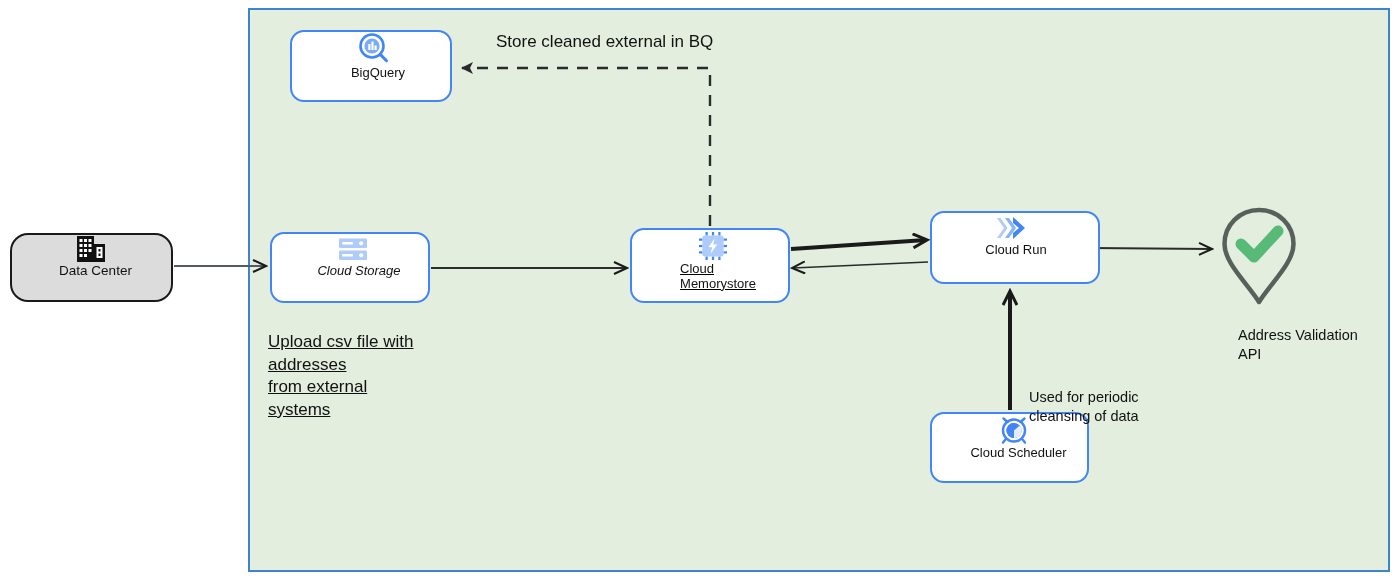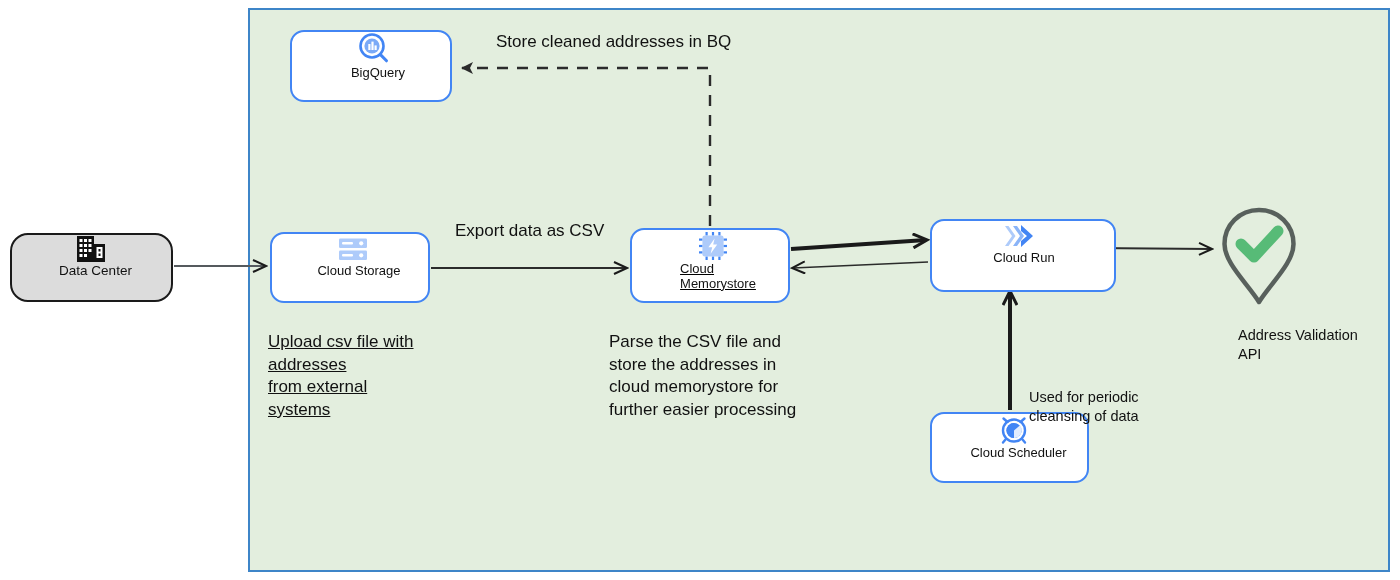--- a/index.html
+++ b/index.html
@@ -80,34 +80,34 @@
 
   #node-bigquery {
     left: 290px; top: 30px; width: 162px; height: 72px;
     padding-left: 14px;
   }
   #node-bigquery .node-icon { width: 38px; margin-right: 8px; }
 
   #node-cloud-storage {
     left: 270px; top: 232px; width: 160px; height: 71px;
     padding-left: 18px;
+    font-style: italic;
   }
   #node-cloud-storage .node-icon { width: 34px; margin-right: 12px; }
 
   #node-cloud-memorystore {
     left: 630px; top: 228px; width: 160px; height: 75px;
     padding-left: 16px;
     text-decoration: underline;
   }
   #node-cloud-memorystore .node-icon { width: 36px; margin-right: 10px; }
 
   #node-cloud-run {
-    left: 930px; top: 211px; width: 186px; height: 73px;
+    left: 930px; top: 211px; width: 170px; height: 73px;
     padding-left: 2px;
-    margin-top: 8px;
   }
   #node-cloud-run .node-icon { width: 38px; margin-right: 10px; }
 
   #node-cloud-scheduler {
     left: 930px; top: 412px; width: 159px; height: 71px;
     padding-left: 18px;
   }
   #node-cloud-scheduler .node-icon { width: 36px; margin-right: 10px; }
 
   
@@ -293,33 +293,28 @@
     <span class="node-label">Cloud Scheduler</span>
   </div>
 
   <div id="node-address-validation">
     <svg width="86" height="100" viewBox="0 0 86 100" xmlns="http://www.w3.org/2000/svg">
       <path d="M43,4 C23.5,4 8.5,19 8.5,38 C8.5,57 31,77 43,96 C55,77 77.5,57 77.5,38 C77.5,19 62.5,4 43,4 Z" fill="none" stroke="#58605c" stroke-width="4.5" stroke-linejoin="round"></path>
       <path d="M25,38 L38,51 L62,25" fill="none" stroke="#57bb77" stroke-width="11" stroke-linecap="round" stroke-linejoin="round"></path>
     </svg>
   </div>
 
-  <div class="anno" id="label-store-bq">Store cleaned addresses in BQ</div>
-
-  <div class="anno" id="label-export-csv">Export data as CSV</div>
+  <div class="anno" id="label-store-bq">Store cleaned external in BQ</div>
+
 
   <div class="anno" id="label-upload-csv">Upload csv file with
 addresses
 from external
 systems</div>
 
-  <div class="anno" id="label-parse-csv">Parse the CSV file and
-store the addresses in
-cloud  memorystore for
-further easier processing</div>
 
   <div class="anno" id="label-periodic">Used for periodic
 cleansing of data</div>
 
   <div class="anno" id="label-address-api">Address Validation
 API</div>
 
 </div>
 
 </body></html>

